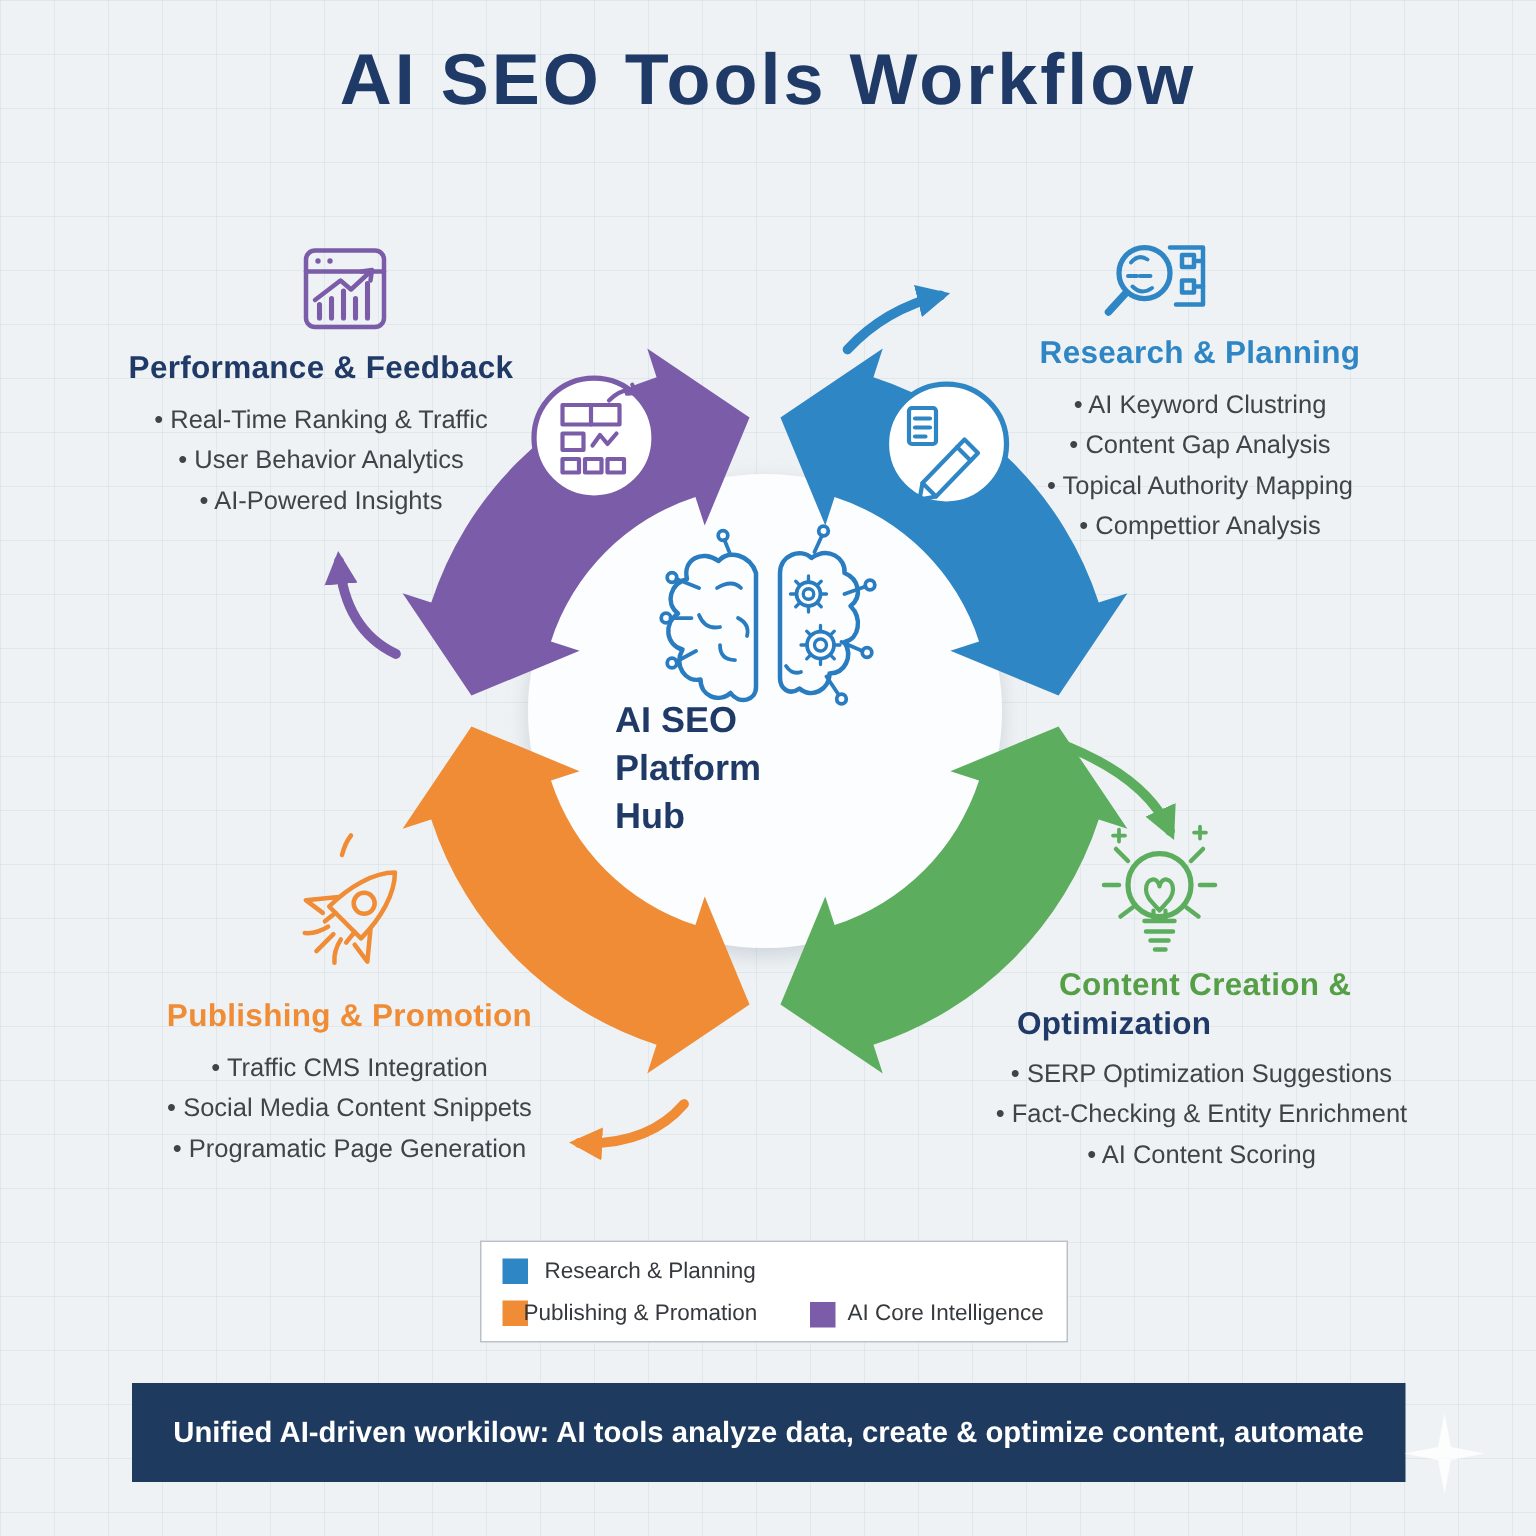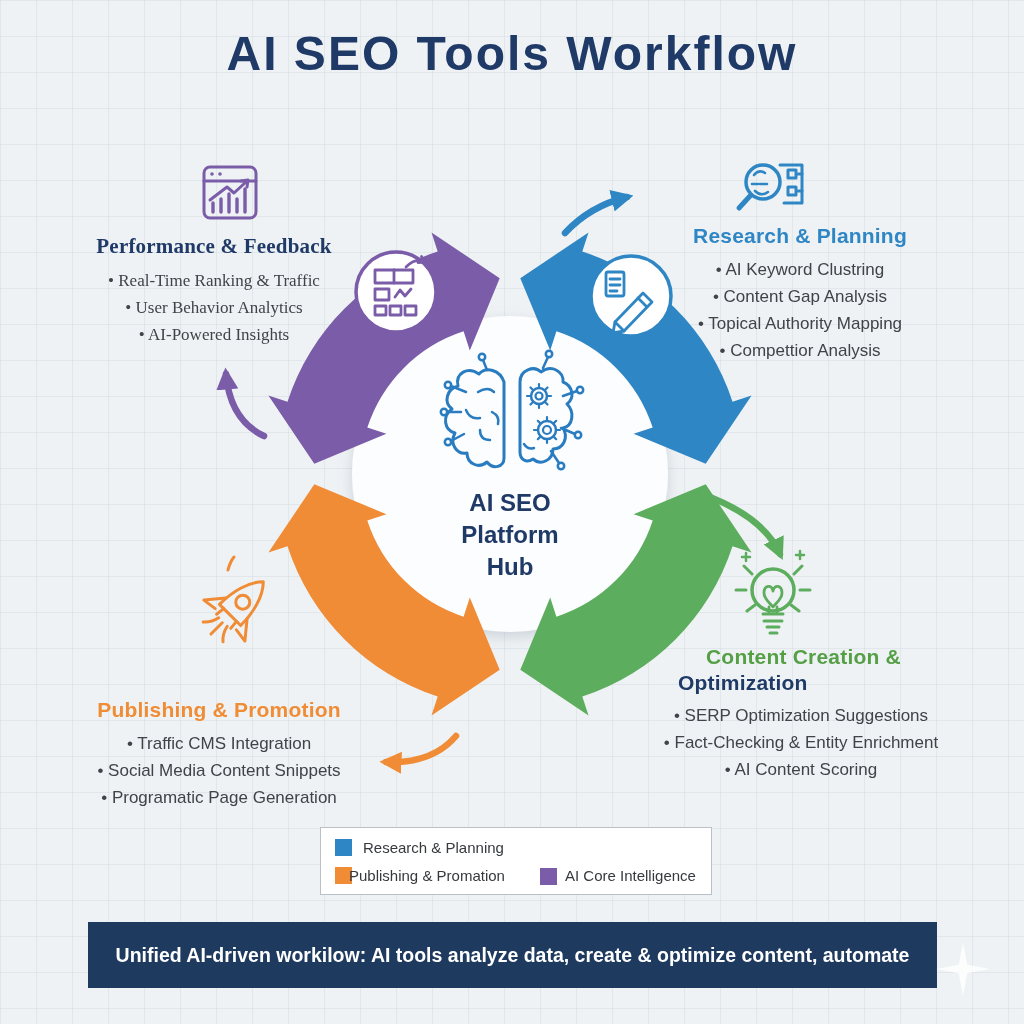--- a/index.html
+++ b/index.html
@@ -15,30 +15,30 @@
   .abs{position:absolute;}
   #main-title{
     left:0;top:26px;width:1024px;text-align:center;
     font-size:48px;font-weight:bold;letter-spacing:2px;color:var(--navy);
   }
   svg#diagram{position:absolute;left:0;top:0;}
   .quad{position:absolute;text-align:center;}
   .quad h2{margin:0 0 8px 0;font-size:21px;font-weight:bold;color:var(--navy);letter-spacing:.2px;}
   .quad .items{font-size:17px;color:var(--text);line-height:27px;}
   .quad .items div::before{content:"•  ";}
-  #q-tl{left:58px;top:234px;width:312px;font-family:Liberation Serif, serif;}
+  #q-tl{left:58px;top:234px;width:312px;}
   #q-tr{left:650px;top:224px;width:300px;}
   #q-tr h2{color:var(--blue);}
-  #q-bl{left:54px;top:666px;width:330px;margin-top:32px;}
+  #q-bl{left:68px;top:666px;width:330px;}
   #q-bl h2{color:var(--orange);}
   #q-br{left:636px;top:644px;width:330px;}
   #q-br h2{text-align:left;padding-left:42px;line-height:26px;margin-bottom:6px;}
   #q-br h2 .t1{color:var(--green-title);margin-left:28px;}
   #q-br h2 .t2{color:var(--navy);}
-  #hub-text{left:410px;top:487px;width:200px;text-align:center;
+  #hub-text{left:410px;top:465px;width:200px;text-align:left;
     font-size:24px;font-weight:bold;color:var(--navy);line-height:32px;}
   #legend{
     left:320px;top:827px;width:392px;height:68px;background:#ffffff;
     border:1.5px solid #b9c0c7;box-sizing:border-box;font-size:15px;color:#36393d;
   }
   .sw{position:absolute;width:17px;height:17px;}
   .lg-label{position:absolute;white-space:nowrap;}
   #banner{
     left:88px;top:922px;width:849px;height:66px;background:var(--banner-bg);
     color:#ffffff;font-weight:bold;font-size:19.5px;line-height:27px;

